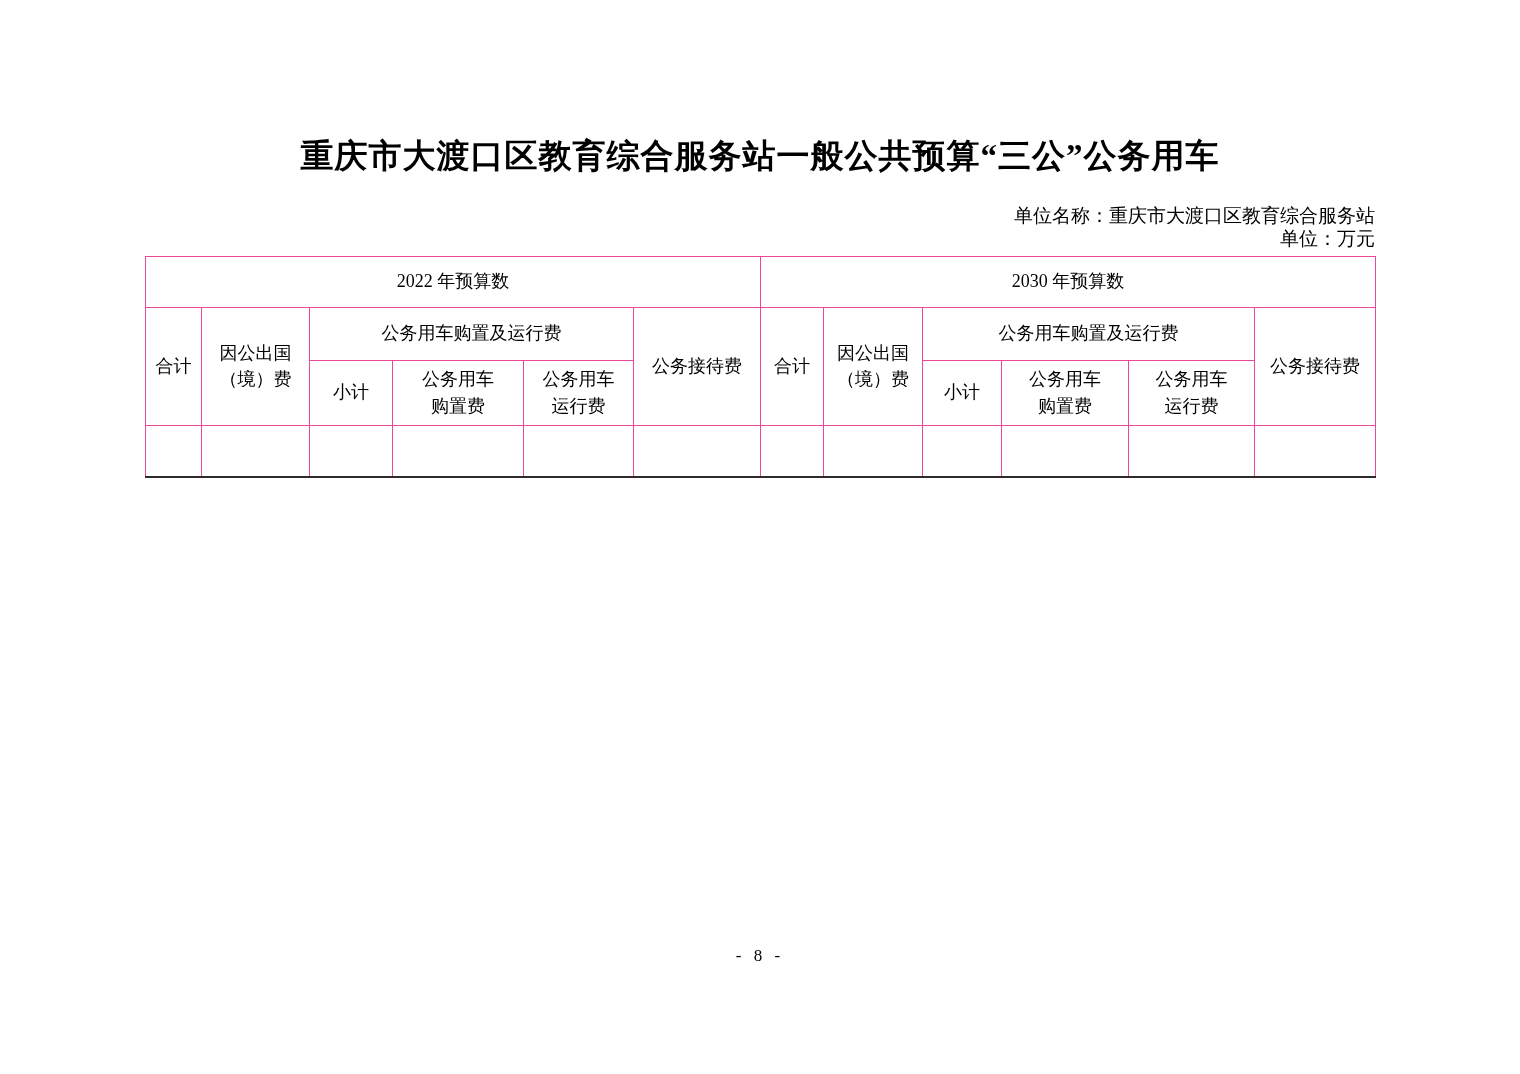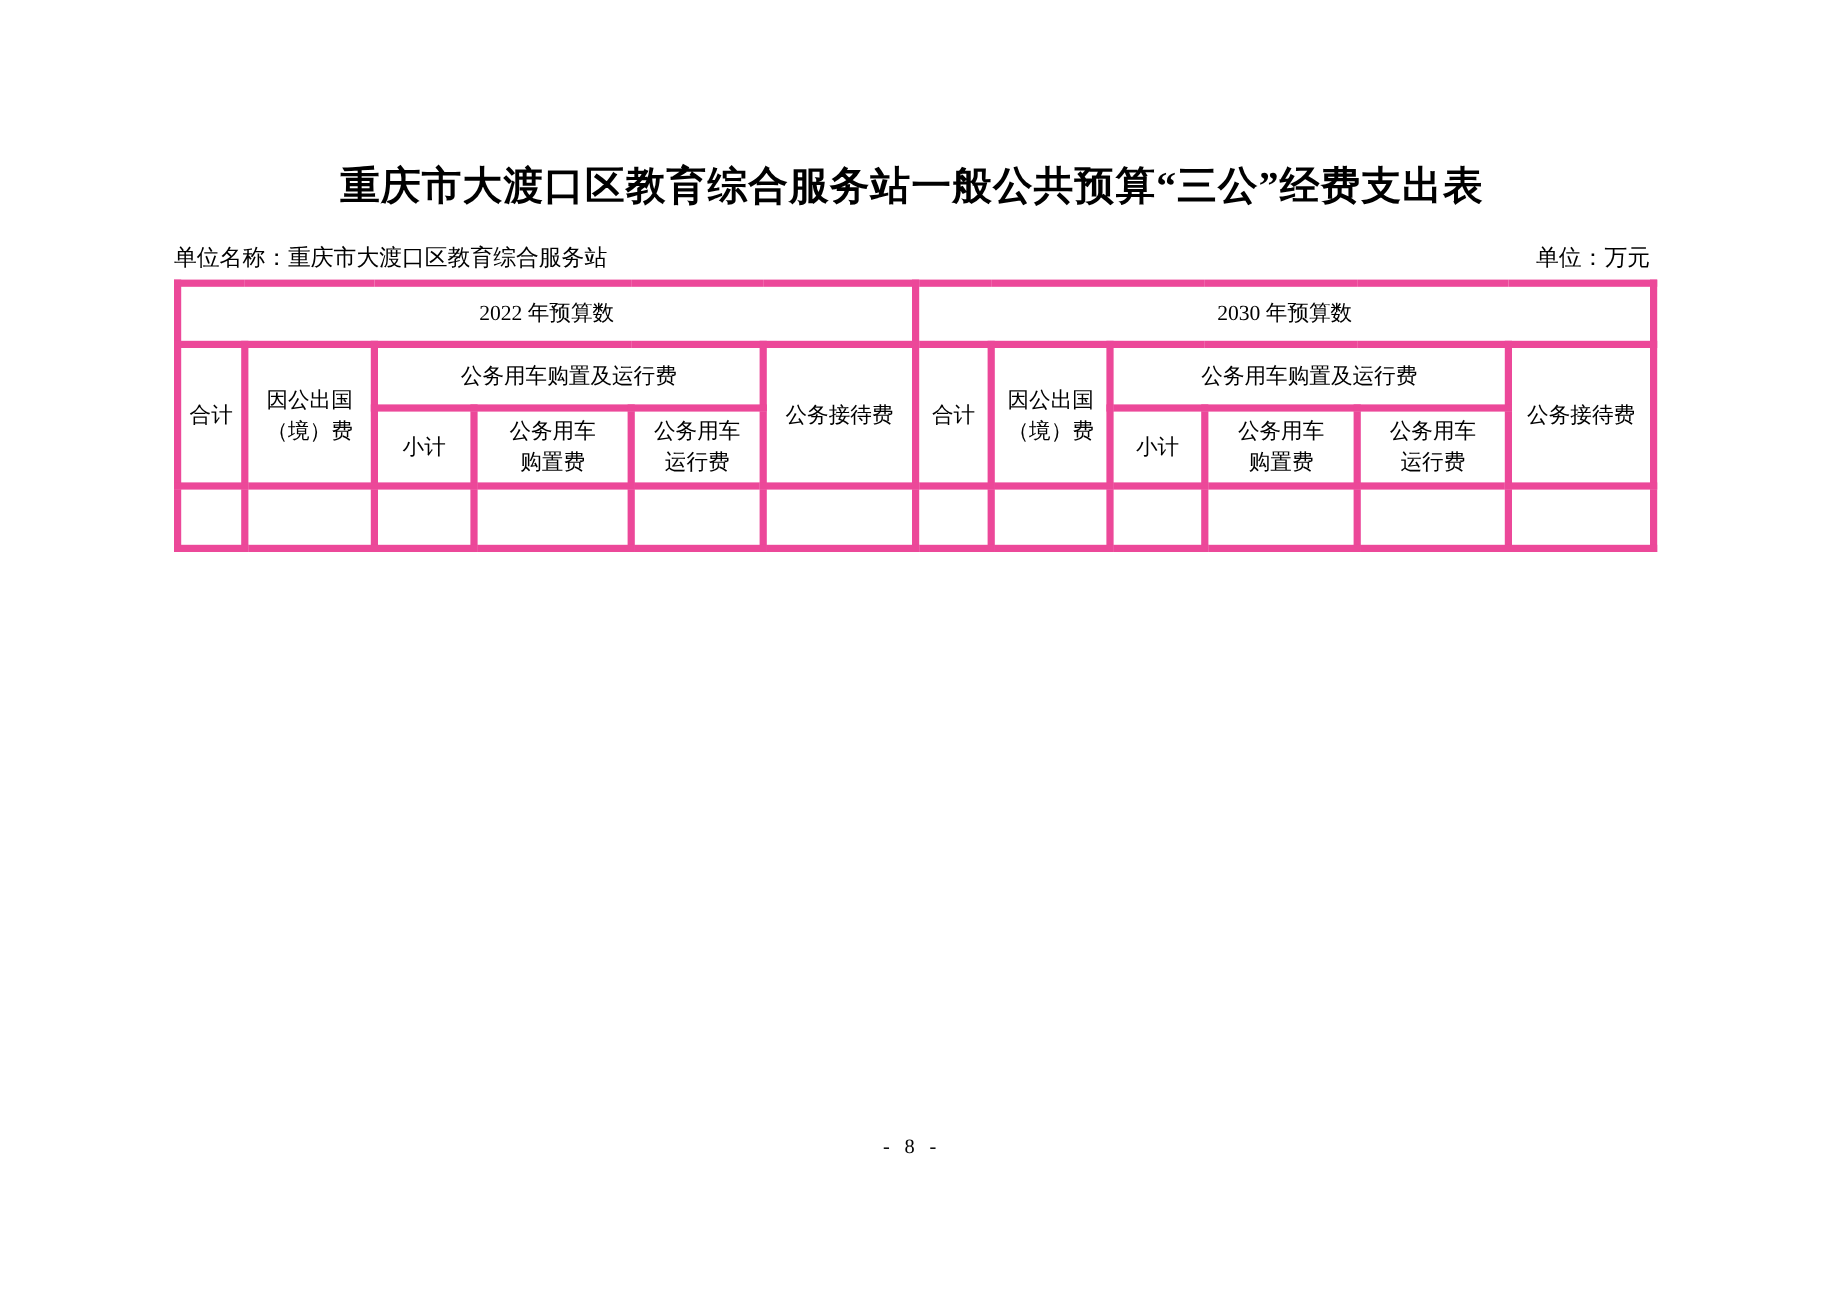--- a/index.html
+++ b/index.html
@@ -30,31 +30,32 @@
     margin: 0 auto;
   }
   .meta-row {
     display: flex;
     justify-content: space-between;
     align-items: flex-end;
     margin-top: 29px;
     margin-bottom: 5px;
     font-size: 19px;
     line-height: 1.2;
+    flex-direction: column;
   }
   table.budget {
     table-layout: fixed;
     border-collapse: collapse;
     width: 1230px;
     border: 1px solid #333333;
     border-bottom: 2px solid #2b2b2b;
   }
   table.budget th,
   table.budget td {
-    border: 6px solid #ec4899;
+    border: 1px solid #ec4899;
     text-align: center;
     vertical-align: middle;
     font-weight: normal;
     font-size: 18px;
     line-height: 1.45;
     padding: 0 2px;
     white-space: pre-line;
     overflow: hidden;
   }
   tr.row-year    { height: 51px; }
@@ -69,21 +70,21 @@
     text-align: center;
     font-size: 17px;
     letter-spacing: 4px;
   }
 </style>
 </head>
 <body>
 
 <div class="page">
 
-  <h1 class="doc-title">重庆市大渡口区教育综合服务站一般公共预算“三公”经费支出表</h1>
+  <h1 class="doc-title">重庆市大渡口区教育综合服务站一般公共预算“三公”公务用车</h1>
 
   <div class="content">
 
     <div class="meta-row">
       <span>单位名称：重庆市大渡口区教育综合服务站</span>
       <span>单位：万元</span>
     </div>
 
     <table class="budget">
       <colgroup>

